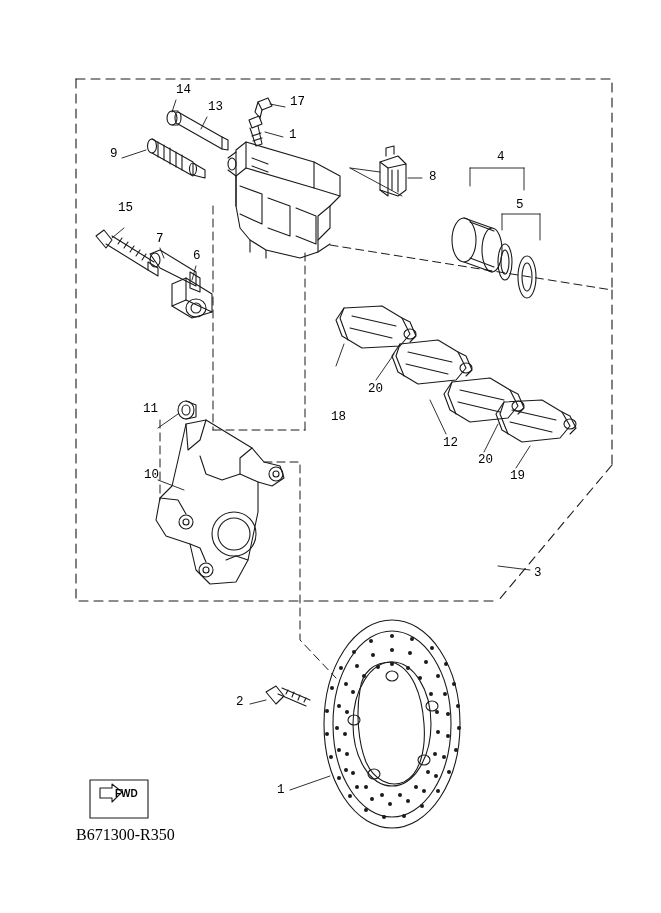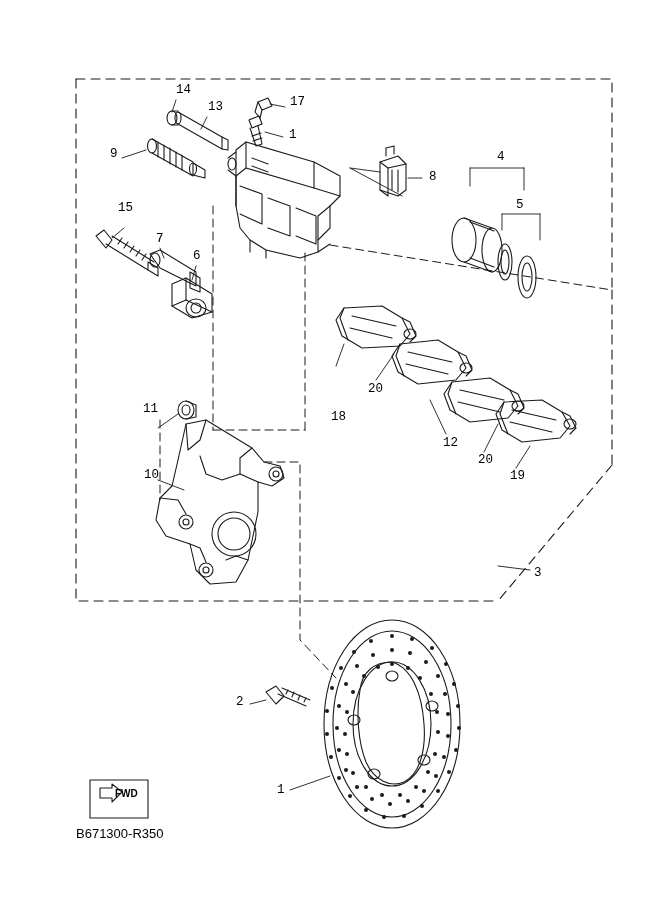--- a/index.html
+++ b/index.html
@@ -25,22 +25,22 @@
   .callout {
     position: absolute;
     font-family: Liberation Mono, monospace;
     font-size: 12.5px;
     color: #000000;
     line-height: 1;
     white-space: nowrap;
   }
   .partcode {
     position: absolute;
-    font-family: Liberation Sans, sans-serif;
-    font-size: 13px;
+    font-family: Liberation Serif, serif;
+    font-size: 16px;
     color: #000000;
     white-space: nowrap;
   }
   .fwd-label {
     position: absolute;
     font-family: "Liberation Sans", sans-serif;
     font-size: 10px;
     font-weight: bold;
     color: #000000;
     white-space: nowrap;

